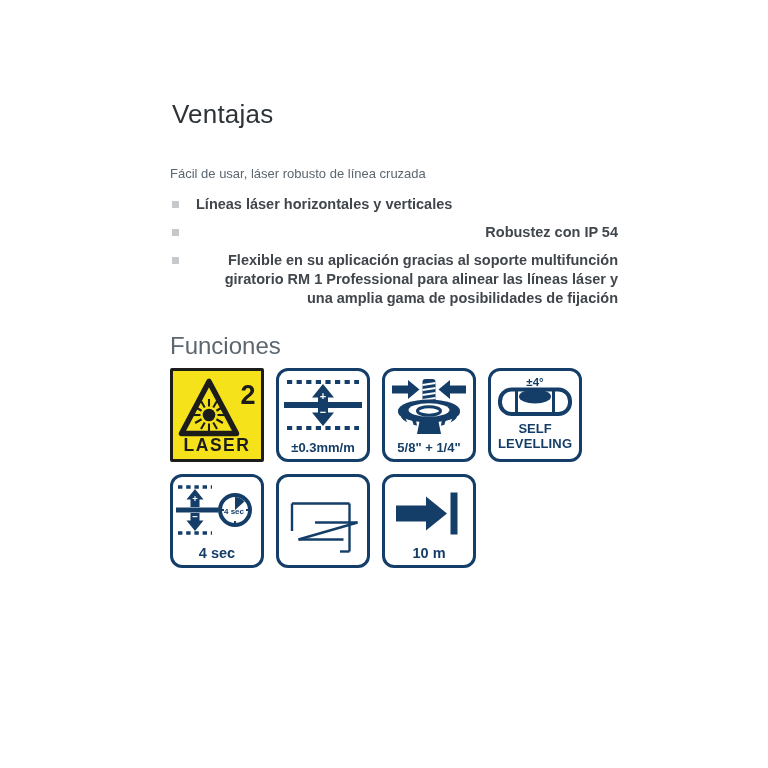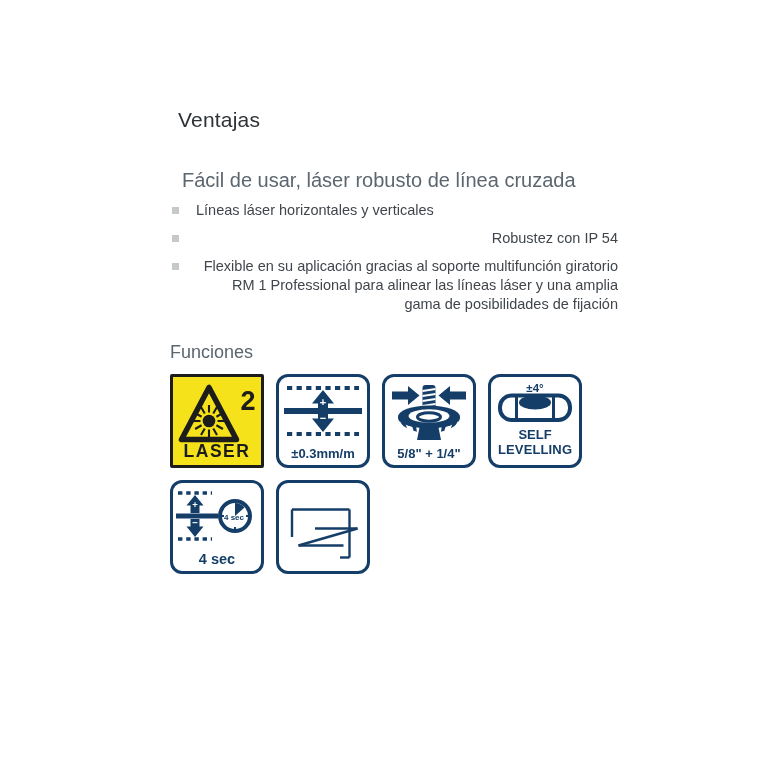--- a/index.html
+++ b/index.html
@@ -7,27 +7,27 @@
     --laser-yellow:#F5E21B;
     --laser-black:#1C1C1A;
     --title-text:#2E3338;
     --muted-text:#5C666F;
     --body-text:#40464C;
     --bullet-marker:#C6C9CC;
   }
   html,body{margin:0;padding:0;background:#fff;}
   body{width:768px;height:768px;position:relative;font-family:"Liberation Sans",sans-serif;overflow:hidden;}
   .page{position:absolute;left:170px;top:94px;width:470px;}
-  h1.title{margin:8px;font-size:21px;line-height:36px;font-weight:400;color:var(--title-text);letter-spacing:.2px;}
-  h2.subtitle{margin:30px 0 0 12px;font-size:20px;line-height:24px;font-weight:400;color:var(--muted-text);}
-  ul.advantages{list-style:none;margin:9px 0 0 0;padding:0;width:448px;}
+  h1.title{margin:2px;font-size:26px;line-height:36px;font-weight:400;color:var(--title-text);letter-spacing:.2px;}
+  h2.subtitle{margin:30px 0 0 0;font-size:13px;line-height:24px;font-weight:400;color:var(--muted-text);}
+  ul.advantages{list-style:none;margin:9px 0 0 0;padding:0;width:448px;font-weight:bold;}
   ul.advantages li{position:relative;padding-left:26px;font-size:14.5px;line-height:19px;color:var(--body-text);}
   ul.advantages li + li{margin-top:9px;text-align:right;}
   .marker{position:absolute;left:2px;top:6px;width:7px;height:7px;background:var(--bullet-marker);}
-  h3.functions{margin:26px 0 0 0;font-size:18px;line-height:24px;font-weight:400;color:var(--muted-text);}
+  h3.functions{margin:26px 0 0 0;font-size:24px;line-height:24px;font-weight:400;color:var(--muted-text);}
   .icon-grid{margin-top:10px;display:grid;grid-template-columns:repeat(4,94px);gap:12px;}
   .tile{box-sizing:border-box;width:94px;height:94px;background:#fff;border:3px solid var(--icon-blue);border-radius:12px;}
   .tile--laser{border-color:var(--laser-black);border-radius:2px;background:var(--laser-yellow);}
   .tile svg{display:block;width:88px;height:88px;}
   svg text{font-family:"Liberation Sans",sans-serif;font-weight:700;fill:var(--icon-blue);text-anchor:middle;}
   .t15{font-size:15px}.t14{font-size:14.5px}.t13{font-size:13px}.t12{font-size:12.5px}.t11{font-size:11.5px}
   .sign{fill:#fff;font-size:11px}.sign-s{fill:#fff;font-size:9.5px}.dial{font-size:8px}
   .laser-num{fill:var(--laser-black);font-size:27px}
   .laser-lbl{fill:var(--laser-black);font-size:17.5px;letter-spacing:1.5px}
   .blue-fill{fill:var(--icon-blue)}
@@ -168,15 +168,22 @@
           <path d="M13,26.5 V54"></path>
           <path d="M70.5,26.5 V74.5"></path>
           <path d="M70.5,74.5 H61"></path>
           <path d="M36,45.5 H78.5"></path>
           <path d="M19.5,62.5 H64.5"></path>
           <path d="M19.5,62.5 L78.5,45.5"></path>
         </g>
       </svg>
     </div>
 
+    <div class="tile">
+      <svg viewBox="0 0 88 88">
+        <polygon points="11,28.5 41,28.5 41,19.5 62,36.5 41,53.5 41,44.5 11,44.5" class="blue-fill"></polygon>
+        <rect x="65.5" y="15.5" width="7" height="42" class="blue-fill"></rect>
+        <text x="44" y="81" class="t14">10 m</text>
+      </svg>
+    </div>
 
   </div>
 </div>
 
 </body></html>

